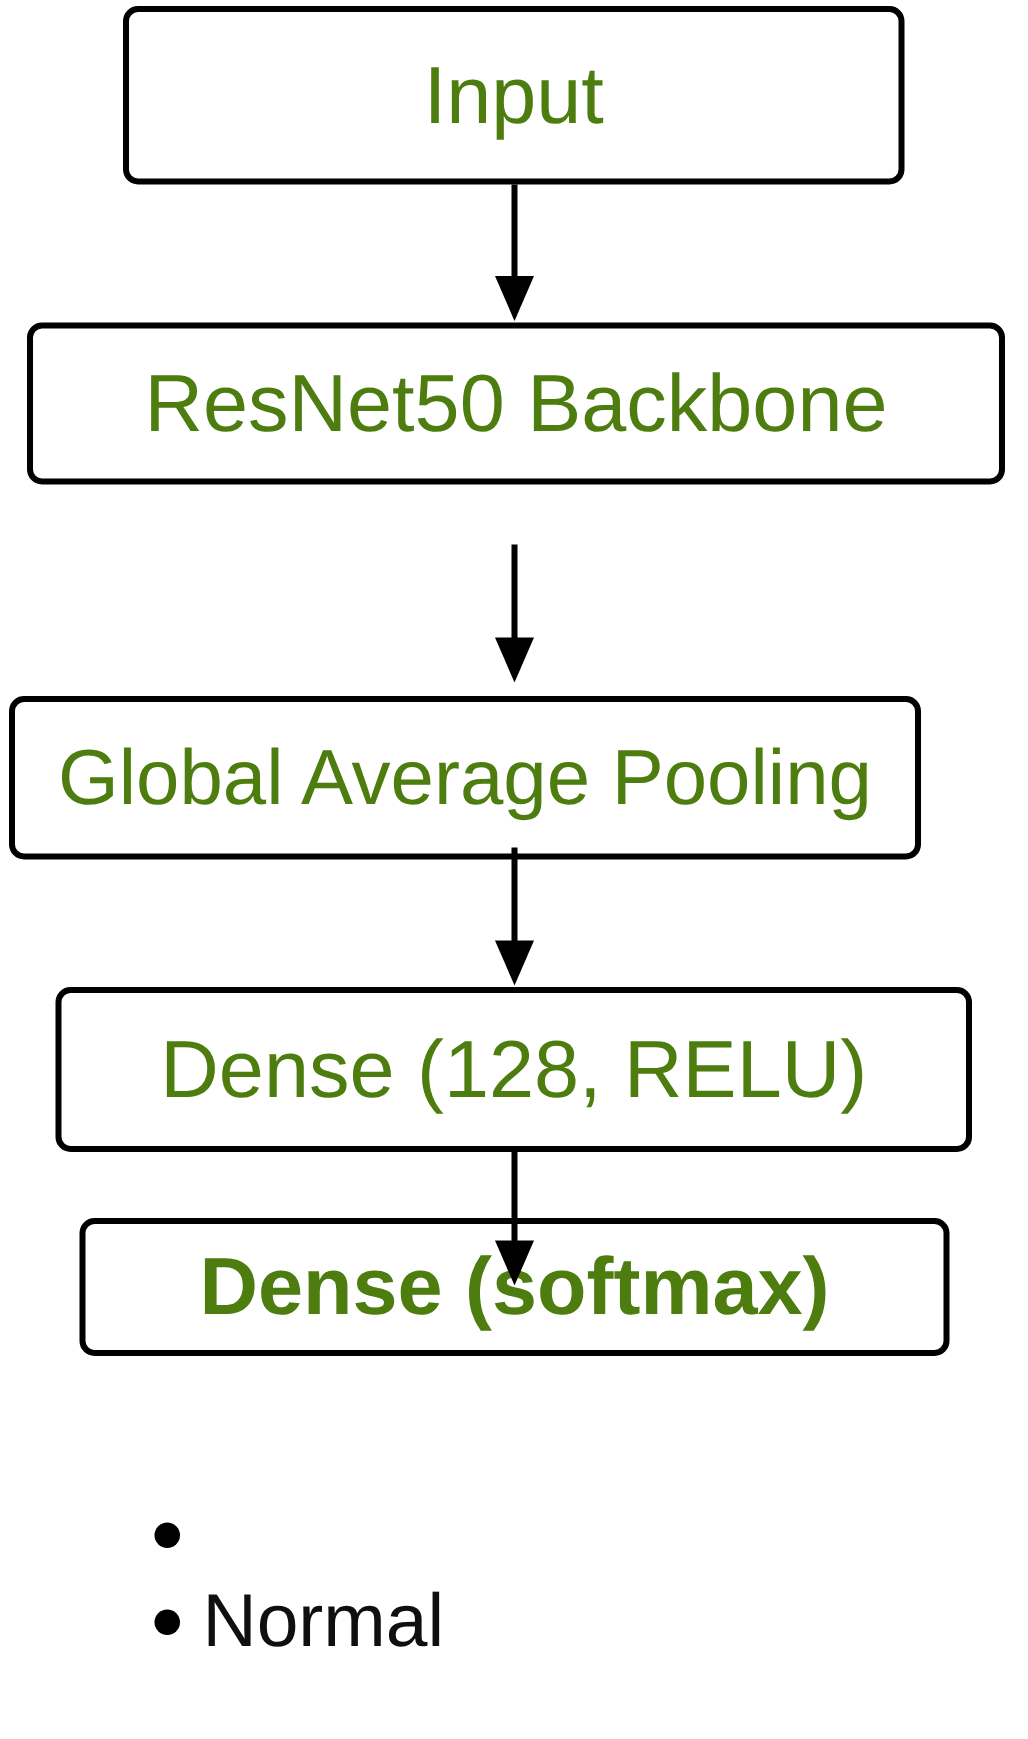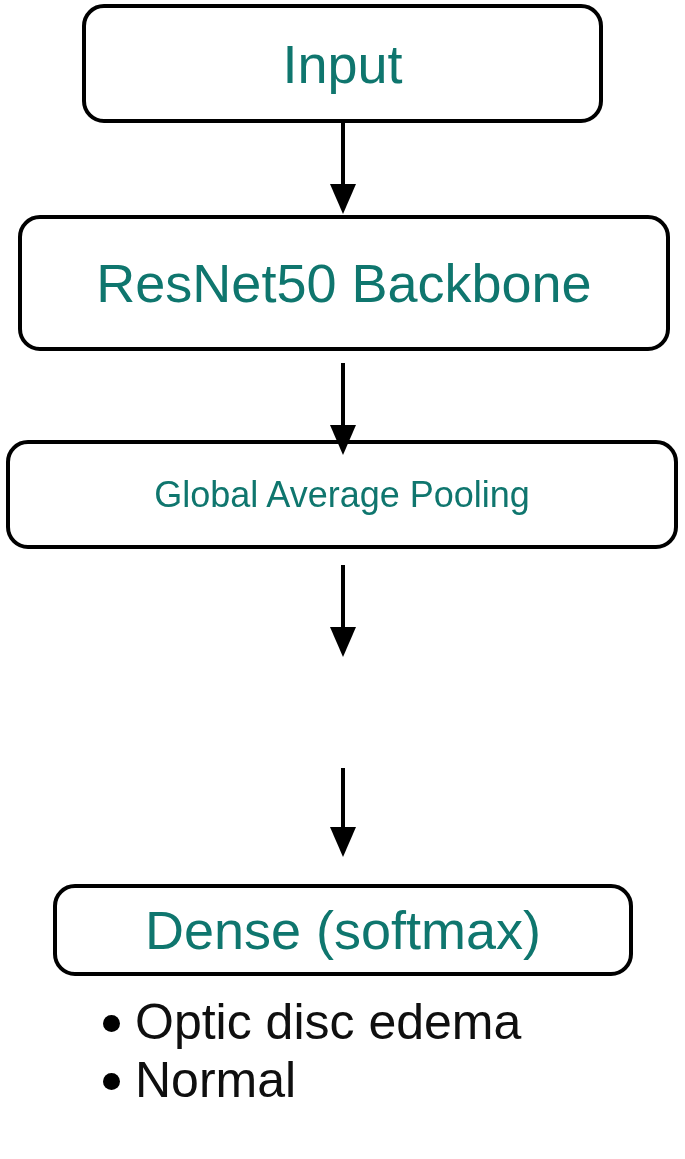--- a/index.html
+++ b/index.html
@@ -12,38 +12,38 @@
     width: 685px;
     height: 1159px;
     background: #ffffff;
     font-family: "Liberation Sans", sans-serif;
     overflow: hidden;
   }
   .node {
     position: absolute;
     box-sizing: border-box;
     border: 4px solid #000000;
-    border-radius: 22px;
+    border-radius: 10px;
     background: #ffffff;
     display: flex;
     flex-direction: column;
     align-items: center;
     justify-content: center;
     text-align: center;
-    color: #0f766e;
+    color: #4d7c0f;
     font-size: 54px;
     line-height: 58px;
     letter-spacing: 0px;
     white-space: nowrap;
   }
   .node-input   { left: 82px;  top: 4px;   width: 521px; height: 119px; }
-  .node-resnet  { left: 18px;  top: 215px; width: 652px; height: 136px; }
-  .node-gap     { left: 6px;   top: 440px; width: 672px; height: 109px; font-size: 36px; }
+  .node-resnet  { left: 18px;  top: 215px; width: 652px; height: 108px; }
+  .node-gap     { left: 6px;   top: 464px; width: 608px; height: 109px; font-size: 52px; }
   .node-dense1  { left: 37px;  top: 658px; width: 611px; height: 110px; }
-  .node-dense2  { left: 53px;  top: 884px; width: 580px; height: 92px;  }
+  .node-dense2  { left: 53px;  top: 812px; width: 580px; height: 92px; font-weight: bold;  }
 
   .arrow-stem {
     position: absolute;
     left: 341px;
     width: 4px;
     background: #000000;
   }
   .stem-1 { top: 123px; height: 62px; }
   .stem-2 { top: 363px; height: 63px; }
   .stem-3 { top: 565px; height: 63px; }
@@ -99,41 +99,43 @@
   </div>
 
   <div class="node node-resnet">
     <div>ResNet50 Backbone</div>
   </div>
 
   <div class="node node-gap">
     <div>Global Average Pooling</div>
   </div>
 
+  <div class="node node-dense1">
+    <div>Dense (128, RELU)</div>
+  </div>
 
   <div class="node node-dense2">
     <div>Dense (softmax)</div>
   </div>
 
   <div class="arrow-stem stem-1"></div>
   <div class="arrow-head head-1"></div>
 
   <div class="arrow-stem stem-2"></div>
   <div class="arrow-head head-2"></div>
 
   <div class="arrow-stem stem-3"></div>
   <div class="arrow-head head-3"></div>
 
   <div class="arrow-stem stem-4"></div>
   <div class="arrow-head head-4"></div>
 
   <div class="output-list">
     <div class="output-item">
       <span class="bullet"></span>
-      <span class="output-text">Optic disc edema</span>
     </div>
     <div class="output-item">
       <span class="bullet"></span>
       <span class="output-text">Normal</span>
     </div>
   </div>
 
 </div>
 
 </body></html>

